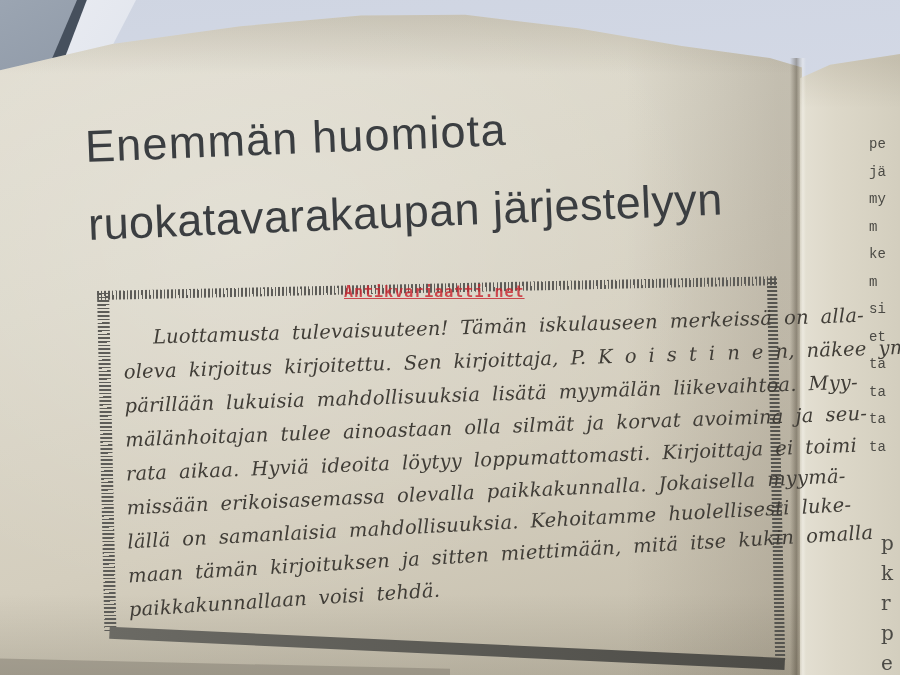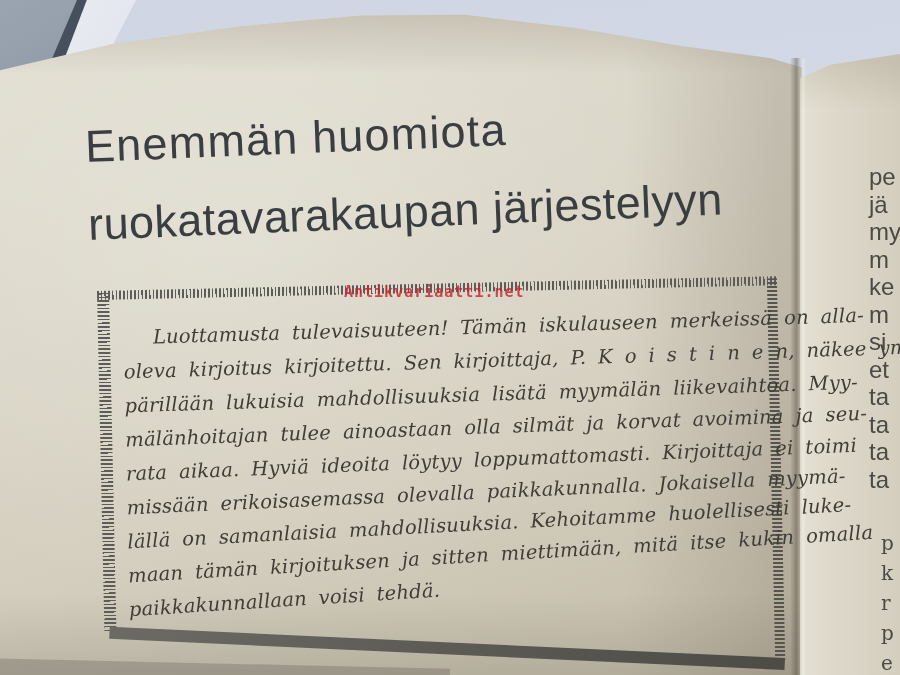--- a/index.html
+++ b/index.html
@@ -79,26 +79,26 @@
   .ln.i4 { transform:rotate(-.8deg); }
   .ln.i5 { transform:rotate(-1.0deg); }
   .ln.i6 { transform:rotate(-1.3deg); }
   .ln.i7 { transform:rotate(-1.7deg); }
   .ln.i8 { transform:rotate(-2.1deg); }
   .ln.i9 { transform:rotate(-2.4deg); }
 
   
   .watermark { position:absolute; left:344px; top:283px; z-index:8;
     font-family:"DejaVu Sans Mono",monospace; font-weight:bold;
-    font-size:15px; letter-spacing:1px; color:rgba(199,38,48,.82); }
+    font-size:15px; letter-spacing:1px; color:rgba(199,38,48,.82);text-decoration:underline; }
 
   
   .rp-upper { position:absolute; left:869px; top:131px;
-    font-family:Liberation Sans, sans-serif; font-size:24px; line-height:27.5px;
-    color:#4b4a45; z-index:5;margin-top:32px; }
+    font-family:Liberation Mono, monospace; font-size:14px; line-height:27.5px;
+    color:#4b4a45; z-index:5; }
   .rp-lower { position:absolute; left:881px; top:528px;
     font-family:"DejaVu Serif",serif; font-size:20px; line-height:30px;
     color:#4b4a45; z-index:5; }
   .rp-upper div, .rp-lower div { white-space:nowrap; }
 </style>
 </head>
 <body>
 
 <div class="scene">
 

